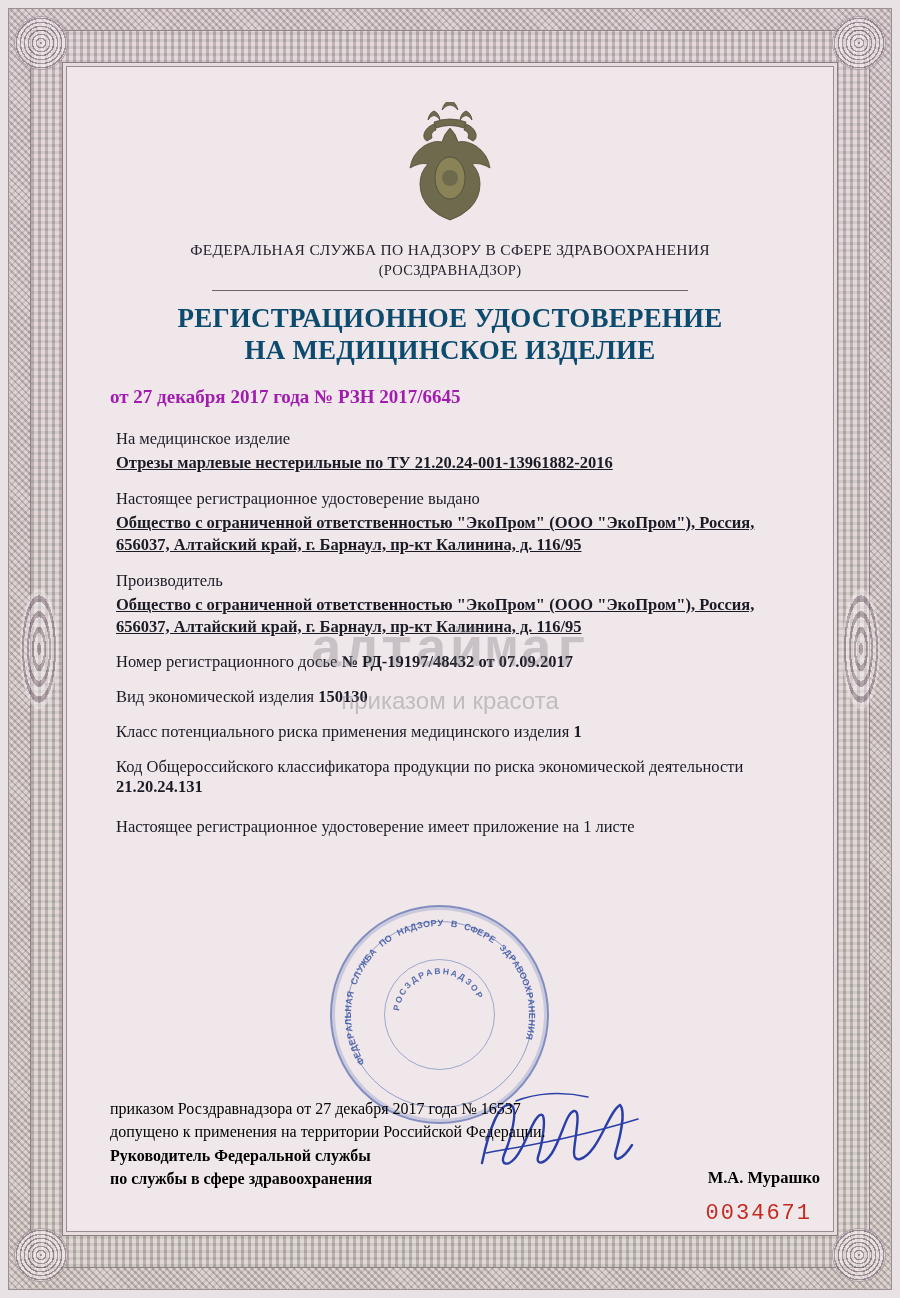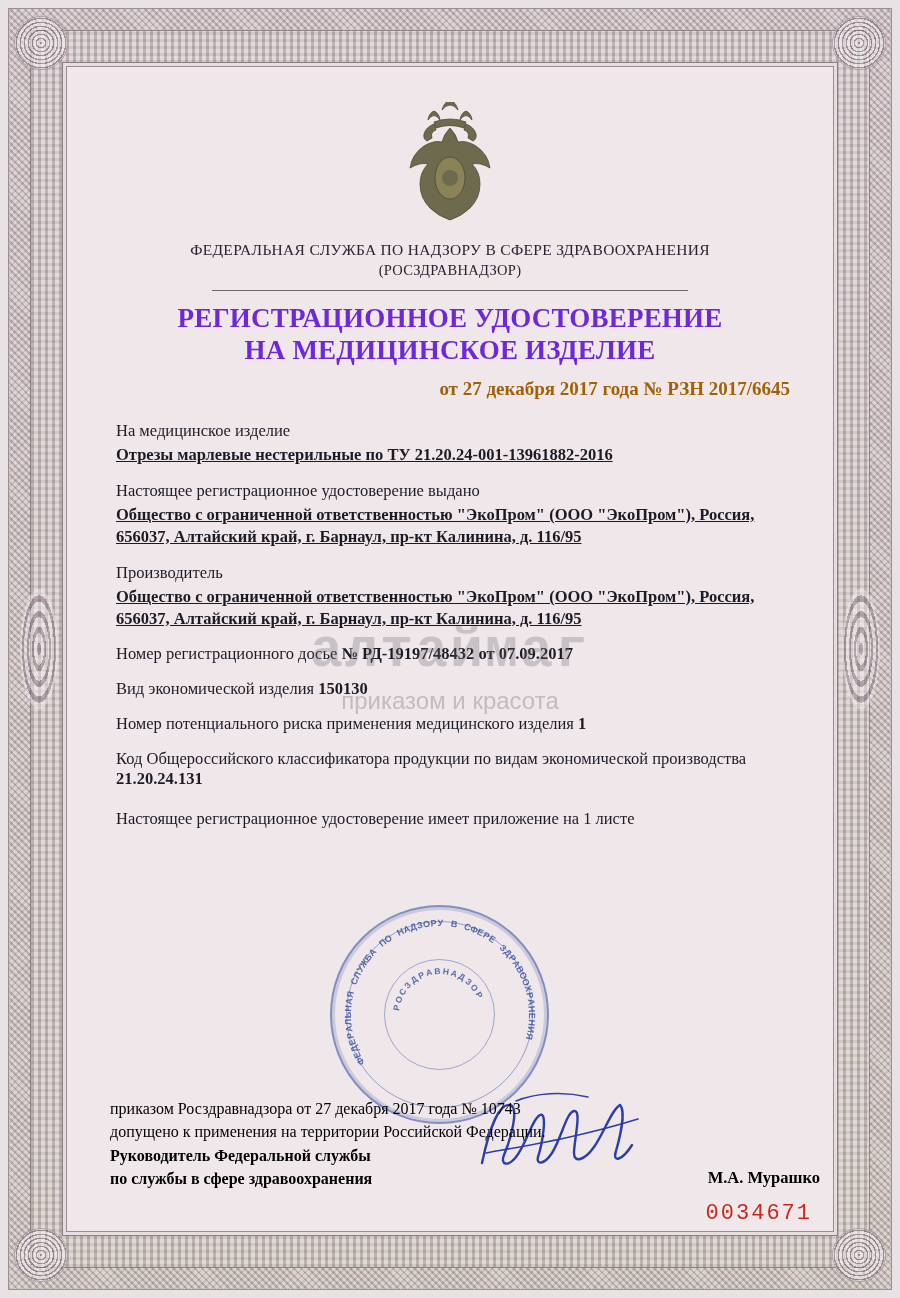--- a/index.html
+++ b/index.html
@@ -96,28 +96,28 @@
     border: 0;
     border-top: 1px solid #6f6470;
   }
 
   .title {
     text-align: center;
     font-weight: bold;
     font-size: 27px;
     letter-spacing: .2px;
     line-height: 1.18;
-    color: #6d28d9;
+    color: #0c4a6e;
   }
   .subtitle {
-    text-align: right;
+    text-align: left;
     font-weight: bold;
     font-size: 19px;
-    margin-top: 11px;
-    color: #a16207;
+    margin-top: 19px;
+    color: #a21caf;
   }
 
   .fields {
     margin-top: 20px;
     padding-left: 6px;
   }
   .field { margin-bottom: 15px; }
   .label {
     font-size: 16.5px;
     line-height: 1.3;
@@ -303,25 +303,25 @@
 
       <div class="field">
         <span class="label-inline">Номер регистрационного досье </span><span class="value-inline">№ РД-19197/48432 от 07.09.2017</span>
       </div>
 
       <div class="field">
         <span class="label-inline">Вид экономической изделия </span><span class="value-inline">150130</span>
       </div>
 
       <div class="field">
-        <span class="label-inline">Номер потенциального риска применения медицинского изделия </span><span class="value-inline">1</span>
-      </div>
-
-      <div class="field">
-        <span class="label-inline">Код Общероссийского классификатора продукции по видам экономической производства </span><span class="value-inline">21.20.24.131</span>
+        <span class="label-inline">Класс потенциального риска применения медицинского изделия </span><span class="value-inline">1</span>
+      </div>
+
+      <div class="field">
+        <span class="label-inline">Код Общероссийского классификатора продукции по риска экономической деятельности </span><span class="value-inline">21.20.24.131</span>
       </div>
 
       <div class="field" style="margin-top:20px">
         <span class="label-inline">Настоящее регистрационное удостоверение имеет приложение на 1 листе</span>
       </div>
 
     </div>
   </div>
 
   <div class="watermark">
@@ -406,21 +406,21 @@
   <svg class="signature" viewBox="0 0 190 110">
     <g fill="none" stroke="#2b3fa8" stroke-width="2.4" stroke-linecap="round">
       <path d="M12 88 C 20 50, 30 28, 40 30 C 50 32, 40 66, 34 80 C 30 90, 38 92, 46 82 C 56 70, 62 44, 70 40 C 78 36, 72 70, 68 82 C 66 90, 74 90, 82 78 C 92 62, 96 38, 104 36 C 112 34, 104 66, 104 78 C 104 88, 114 86, 124 72 C 134 58, 142 34, 150 30"></path>
       <path d="M150 30 C 156 36, 150 62, 146 76 C 142 88, 152 86, 162 70"></path>
       <path d="M16 78 C 60 70, 110 62, 168 44" stroke-width="1.6"></path>
       <path d="M46 26 C 66 18, 92 16, 118 22" stroke-width="1.4"></path>
     </g>
   </svg>
 
   <div class="footer">
-    <div>приказом Росздравнадзора от 27 декабря 2017 года № 10743</div>
+    <div>приказом Росздравнадзора от 27 декабря 2017 года № 16537</div>
     <div>допущено к применения на территории Российской Федерации.</div>
     <div class="bold">Руководитель Федеральной службы</div>
     <div class="bold">по службы в сфере здравоохранения</div>
     <div class="sig-name">М.А. Мурашко</div>
   </div>
 
   <div class="serial">0034671</div>
 
 </div>
 

